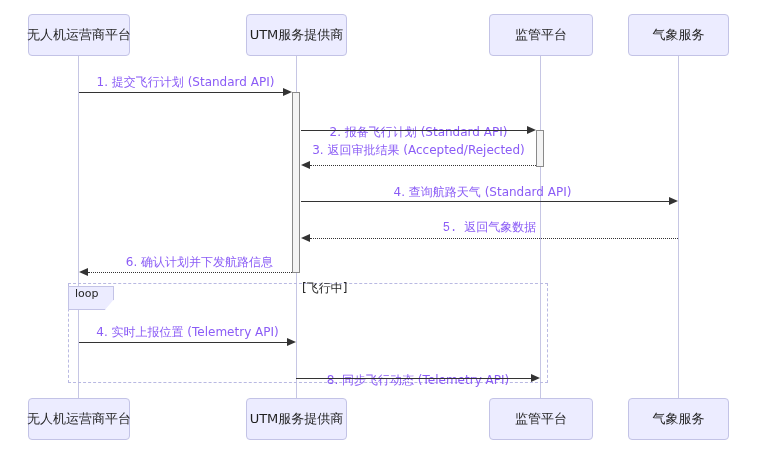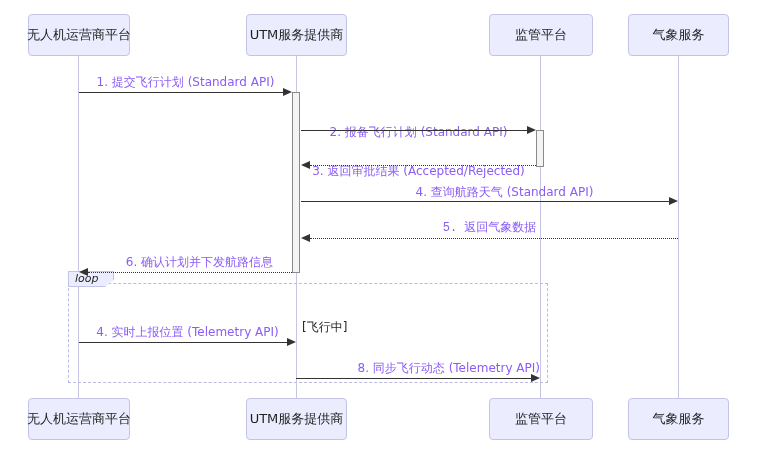--- a/index.html
+++ b/index.html
@@ -45,46 +45,46 @@
 <body>
 
 <div id="stage" style="--actor-fill: #ececff; --actor-border: #c3c3e6; --label-fill: #ececff; --lifeline: #c6c6e4; --activation-fill: #f4f4f4; --activation-border: #8a8a8a; --arrow: #333333; --loop-border: #b9b9e2;">
 
   <div class="lifeline" style="left:78px;top:56px;height:342px;"></div>
   <div class="lifeline" style="left:296px;top:56px;height:342px;"></div>
   <div class="lifeline" style="left:540px;top:56px;height:342px;"></div>
   <div class="lifeline" style="left:678px;top:56px;height:342px;"></div>
 
   <div class="loop-box" style="left:68px;top:283px;width:480px;height:100px;"></div>
-  <div class="loop-tab" style="left:68px;top:271px;width:46px;height:16px;font-style:italic;">loop</div>
-  <div class="loop-cond" style="left:302px;top:280px;margin-top:39px;">[飞行中]</div>
+  <div class="loop-tab" style="left:68px;top:286px;width:46px;height:24px;">loop</div>
+  <div class="loop-cond" style="left:302px;top:280px;">[飞行中]</div>
 
   <div class="activation" style="left:292px;top:92px;height:181px;"></div>
   <div class="activation" style="left:536px;top:130px;height:37px;"></div>
 
   <div>
     <div class="msg-label" style="left:79px;top:74px;width:213px;">1. 提交飞行计划 (Standard API)</div>
     <div class="line solid" style="left:79px;top:92px;width:205px;"></div>
     <div class="head head-right" style="left:283px;top:88px;"></div>
   </div>
 
   <div>
     <div class="msg-label" style="left:301px;top:112px;width:235px;margin-top:12px;">2. 报备飞行计划 (Standard API)</div>
     <div class="line solid" style="left:301px;top:130px;width:226px;"></div>
     <div class="head head-right" style="left:527px;top:126px;"></div>
   </div>
 
   <div>
-    <div class="msg-label" style="left:301px;top:163px;width:235px;">3. 返回审批结果 (Accepted/Rejected)</div>
+    <div class="msg-label" style="left:301px;top:142px;width:235px;">3. 返回审批结果 (Accepted/Rejected)</div>
     <div class="line dotted" style="left:310px;top:165px;width:226px;"></div>
     <div class="head head-left" style="left:301px;top:161px;"></div>
   </div>
 
   <div>
-    <div class="msg-label" style="left:316px;top:184px;width:377px;">4. 查询航路天气 (Standard API)</div>
+    <div class="msg-label" style="left:294px;top:184px;width:377px;">4. 查询航路天气 (Standard API)</div>
     <div class="line solid" style="left:301px;top:201px;width:368px;"></div>
     <div class="head head-right" style="left:669px;top:197px;"></div>
   </div>
 
   <div>
     <div class="msg-label" style="left:301px;top:220px;width:377px;font-family:Liberation Mono, monospace;">5. 返回气象数据</div>
     <div class="line dotted" style="left:310px;top:238px;width:368px;"></div>
     <div class="head head-left" style="left:301px;top:234px;"></div>
   </div>
 
@@ -94,21 +94,21 @@
     <div class="head head-left" style="left:79px;top:268px;"></div>
   </div>
 
   <div>
     <div class="msg-label" style="left:79px;top:324px;width:217px;">4. 实时上报位置 (Telemetry API)</div>
     <div class="line solid" style="left:79px;top:342px;width:208px;"></div>
     <div class="head head-right" style="left:287px;top:338px;"></div>
   </div>
 
   <div>
-    <div class="msg-label" style="left:296px;top:360px;width:244px;text-align:right;">8. 同步飞行动态 (Telemetry API)</div>
+    <div class="msg-label" style="left:296px;top:372px;width:244px;">8. 同步飞行动态 (Telemetry API)</div>
     <div class="line solid" style="left:296px;top:378px;width:235px;"></div>
     <div class="head head-right" style="left:531px;top:374px;"></div>
   </div>
 
   <div class="actor" style="left:28px;top:14px;width:102px;">无人机运营商平台</div>
   <div class="actor" style="left:246px;top:14px;width:101px;">UTM服务提供商</div>
   <div class="actor" style="left:489px;top:14px;width:104px;">监管平台</div>
   <div class="actor" style="left:628px;top:14px;width:101px;">气象服务</div>
 
   <div class="actor" style="left:28px;top:398px;width:102px;">无人机运营商平台</div>

